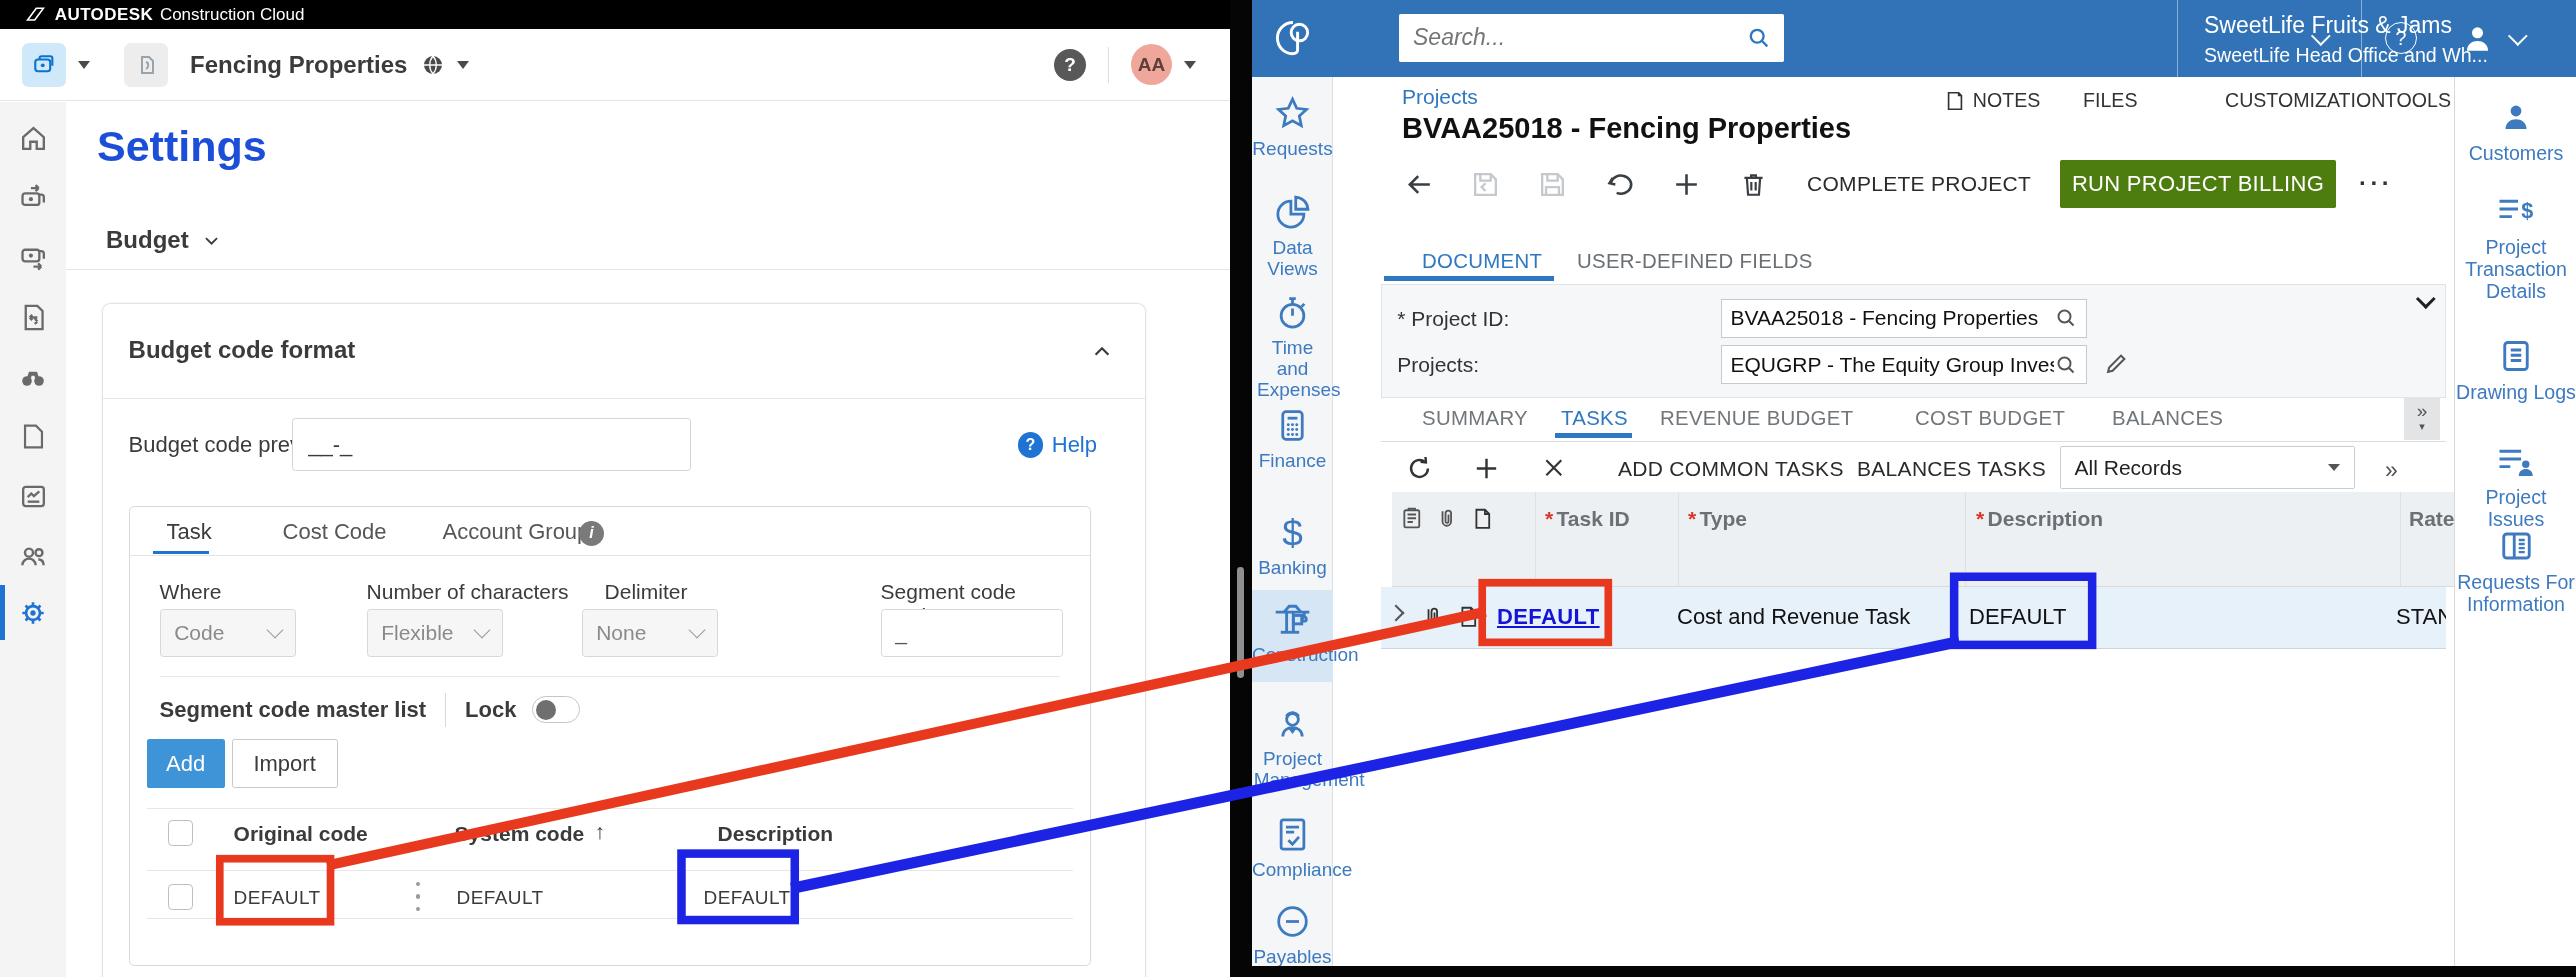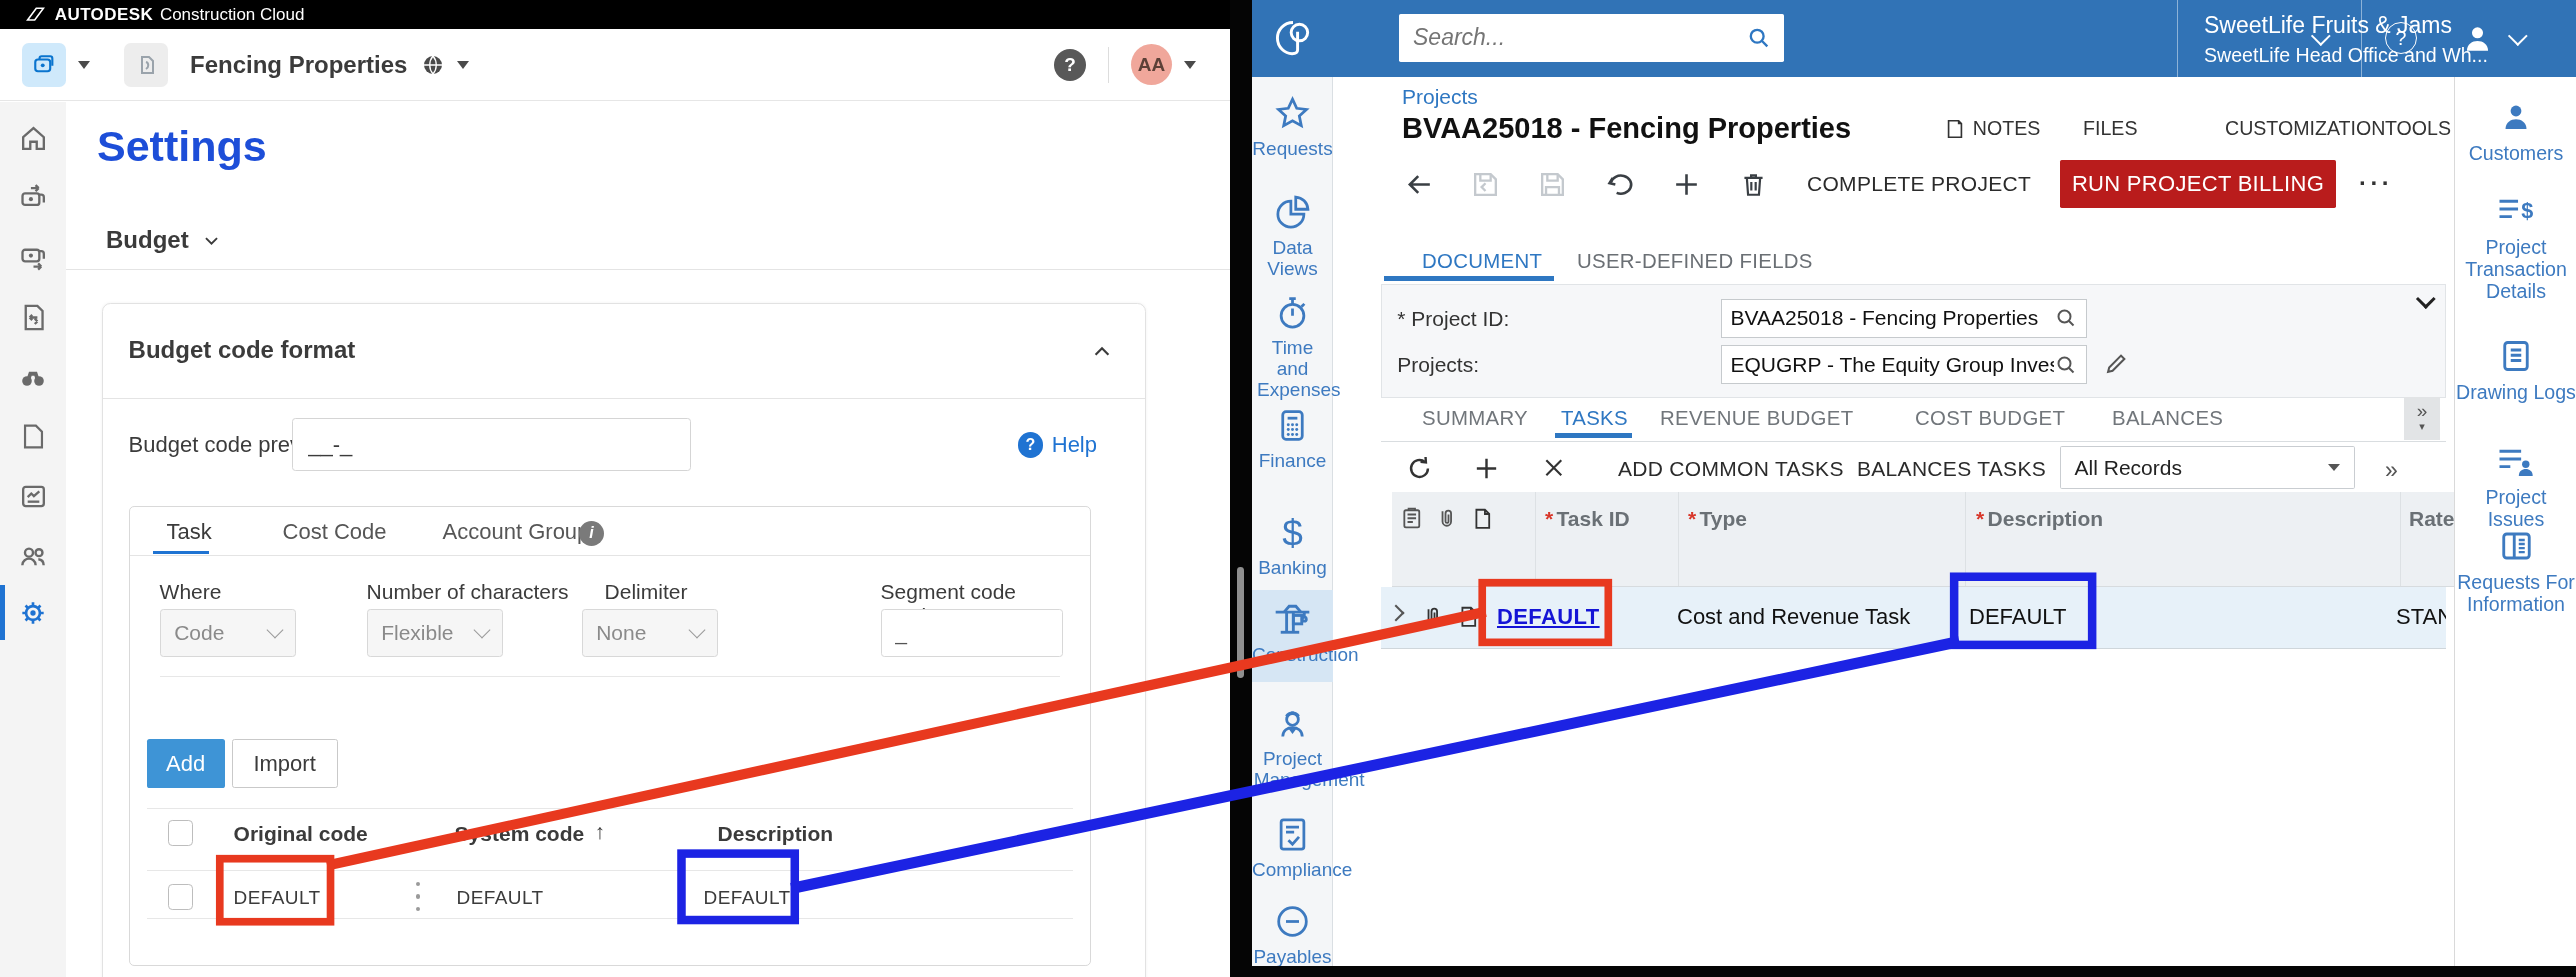--- a/index.html
+++ b/index.html
@@ -81,26 +81,26 @@
   .acu-help{position:absolute;left:1133px;top:22px;width:32px;height:32px;border-radius:50%;border:1.7px solid #fff;color:#fff;font-size:19.6px;display:flex;align-items:center;justify-content:center;}
 
   .acu-nav{position:absolute;left:0;top:77px;width:81px;bottom:0;background:#f4f6f8;border-right:0.9px solid #dadfe3;}
   .nav-item{position:absolute;left:0;width:81px;text-align:center;color:#3d7ac0;}
   .nav-item .nicon{display:flex;justify-content:center;margin-bottom:5.1px;}
   .nav-item .nlabel{font-size:19px;line-height:21px;}
   .nav-item.active{background:#d6e6f4;padding-top:12px;height:92px;}
 
   .crumb{position:absolute;left:150px;top:85px;font-size:21px;color:#2e77c2;}
   .doc-title{position:absolute;left:150px;top:112px;font-size:29px;font-weight:bold;color:#111;}
-  .top-menu{position:absolute;top:89px;font-size:19.6px;color:#333;display:flex;align-items:center;gap:6.8px;margin-top:28px;}
+  .top-menu{position:absolute;top:89px;font-size:19.6px;color:#333;display:flex;align-items:center;gap:6.8px;}
   .tools-caret{width:0;height:0;border-left:6px solid transparent;border-right:6px solid transparent;border-top:7.7px solid #333;margin-left:5.1px;}
   .tb-icon{position:absolute;top:167px;width:34px;height:34px;display:flex;align-items:center;justify-content:center;color:#3a3f44;}
   .tb-icon.disabled{color:#c4c9ce;}
   .tb-text{position:absolute;top:172px;font-size:21px;color:#2b2b2b;letter-spacing:0.3px;}
-  .btn-green{position:absolute;left:808px;top:160px;width:276px;height:48px;background:#b91c1c;color:#fff;font-size:22px;border:none;border-radius:1.7px;font-family:"Liberation Sans",sans-serif;letter-spacing:0.3px;}
+  .btn-green{position:absolute;left:808px;top:160px;width:276px;height:48px;background:#4d7c0f;color:#fff;font-size:22px;border:none;border-radius:1.7px;font-family:"Liberation Sans",sans-serif;letter-spacing:0.3px;}
   .more-dots{position:absolute;left:1107px;top:169px;font-size:24px;font-weight:bold;color:#333;letter-spacing:3.4px;}
 
   .form-tab{position:absolute;top:250px;font-size:20.4px;letter-spacing:0.3px;}
   .form-tab.active{color:#2e77c2;}
   .form-tab.idle{color:#6a6f74;}
   .form-tab-underline{position:absolute;left:132px;top:276px;width:170px;height:5.1px;background:#2e77c2;}
   .form-panel{position:absolute;left:129px;top:284px;width:1065px;height:114px;background:#f6f7f9;border:0.9px solid #e1e4e7;}
   .fp-label{position:absolute;left:15.3px;font-size:21px;color:#333;}
   .fp-box{position:absolute;left:339px;width:366px;height:39px;background:#fff;border:0.9px solid #c6cacd;display:flex;align-items:center;padding:0 8.5px;}
   .fp-box .val{flex:1;font-size:21px;color:#111;white-space:nowrap;overflow:hidden;}
@@ -292,20 +292,28 @@
               <i class="sel-chev"></i>
             </div>
           <div class="select" style="left:452px;width:136px">
               <span>None</span>
               <i class="sel-chev"></i>
             </div>
           <input class="seg-input" readonly="" value="_" style="">
 
           <div class="inner-hline" style="top:169px"></div>
 
+          <div class="master-row">
+            <span class="master-label">Segment code master list</span>
+            <span class="m-vdiv"></span>
+            <span class="lock-label">Lock</span>
+            <span class="toggle">
+                <span class="knob"></span>
+              </span>
+          </div>
 
           <button class="btn-add">Add</button>
           <button class="btn-import">Import</button>
 
           <div class="inner-hline" style="top:301px;left:17px;right:17px"></div>
 
           <div class="checkbox abs" style="left:38px;top:313px"></div>
           <div class="th" style="left:104px;top:315px">Original code</div>
           <div class="th" style="left:325px;top:315px">System code</div>
           <div class="th" style="left:465px;top:313px;font-weight:normal">↑</div>

